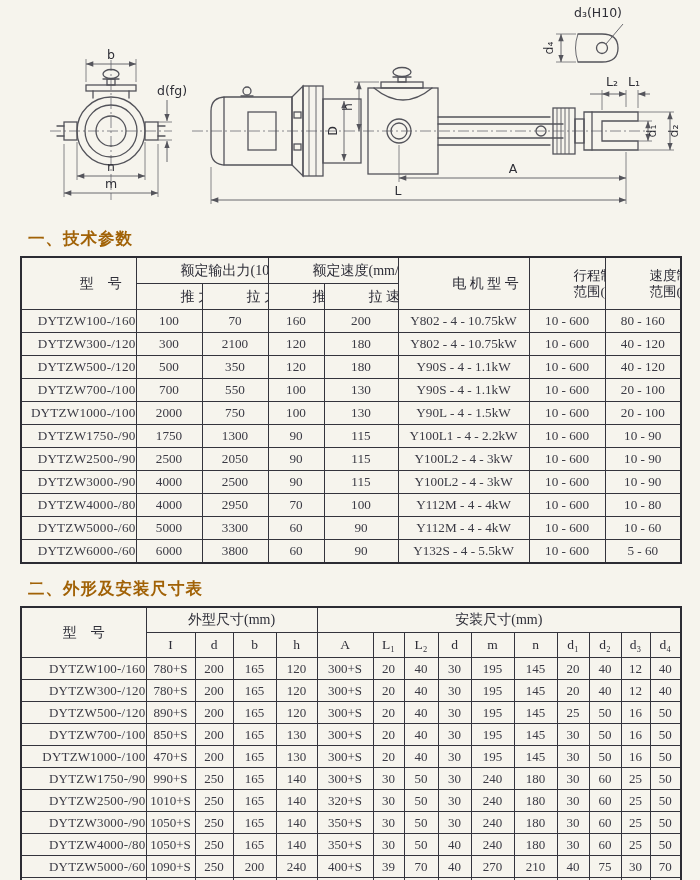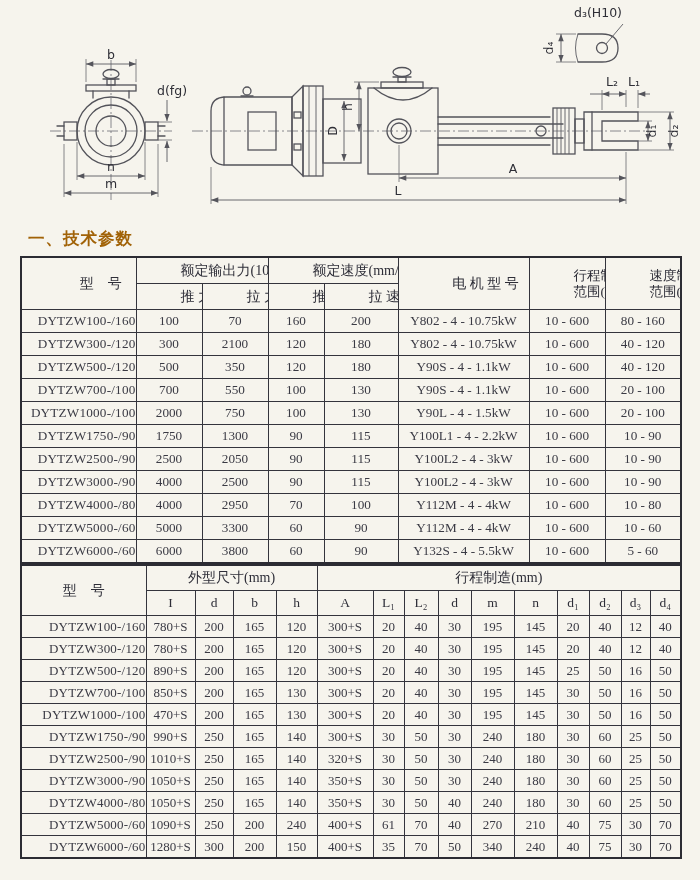--- a/index.html
+++ b/index.html
@@ -350,20 +350,21 @@
           <td>3800</td>
           <td>60</td>
           <td>90</td>
           <td>Y132S - 4 - 5.5kW</td>
           <td>10 - 600</td>
           <td>5 - 60</td>
         </tr>
       </tbody>
   </table>
 
+  <h2 id="sec2-title" class="section-title">二、外形及安装尺寸表</h2>
 
   <table class="tbl t2">
     <colgroup>
       <col style="width:125px">
         <col style="width:49px">
         <col style="width:38px">
         <col style="width:43px">
       <col style="width:41px">
         <col style="width:56px">
         <col style="width:31px">
@@ -373,21 +374,21 @@
         <col style="width:43px">
         <col style="width:32px">
       <col style="width:32px">
         <col style="width:29px">
         <col style="width:31px">
     </colgroup>
     <thead>
       <tr>
         <th rowspan="2">型　号</th>
         <th colspan="4">外型尺寸(mm)</th>
-        <th colspan="10">行程制造(mm)</th>
+        <th colspan="10">安装尺寸(mm)</th>
       </tr>
       <tr>
         <th class="subhead">I</th>
         <th class="subhead">d</th>
         <th class="subhead">b</th>
         <th class="subhead">h</th>
         <th class="subhead">A</th>
         <th class="subhead">L₁</th>
         <th class="subhead">L₂</th>
         <th class="subhead">d</th>
@@ -553,21 +554,21 @@
           <td>25</td>
           <td>50</td>
         </tr>
         <tr>
           <td class="model-cell">DYTZW5000-/60</td>
           <td>1090+S</td>
           <td>250</td>
           <td>200</td>
           <td>240</td>
           <td>400+S</td>
-          <td>61</td>
+          <td>39</td>
           <td>70</td>
           <td>40</td>
           <td>270</td>
           <td>210</td>
           <td>40</td>
           <td>75</td>
           <td>30</td>
           <td>70</td>
         </tr>
         <tr>

